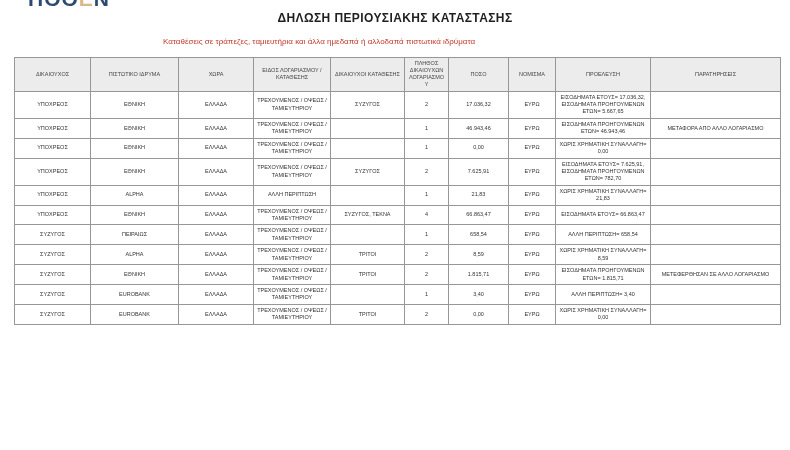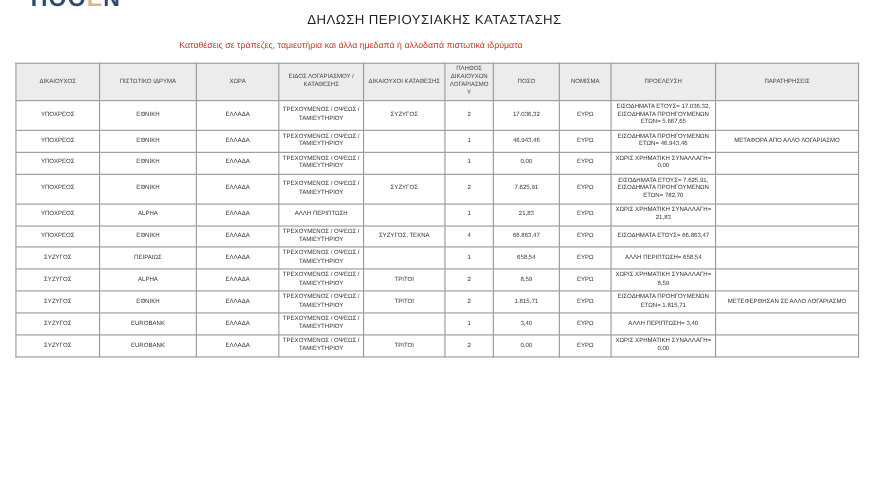--- a/index.html
+++ b/index.html
@@ -10,21 +10,21 @@
   .logo-clip {
     position:absolute; top:0; left:28px; width:90px; height:9px; overflow:hidden;
   }
   .logo-text {
     display:block; margin-top:-13px; font-size:21px; font-weight:bold;
     letter-spacing:1px; color:#2e4a70; white-space:nowrap;
   }
   .logo-text .accent { color:#d8b98a; }
   .doc-title {
     position:absolute; top:11px; left:0; width:790px; text-align:center;
-    font-size:12px; font-weight:normal; color:#1f1f1f; letter-spacing:0.4px;
+    font-size:12px; font-weight:bold; color:#1f1f1f; letter-spacing:0.4px;
   }
   .doc-subtitle {
     position:absolute; top:37px; left:0; width:638px; text-align:center;
     font-size:8px; color:#c0392b;
   }
   table.deposits {
     position:absolute; left:14px; top:57px; width:766px;
     border-collapse:collapse; table-layout:fixed;
   }
   table.deposits th, table.deposits td {

